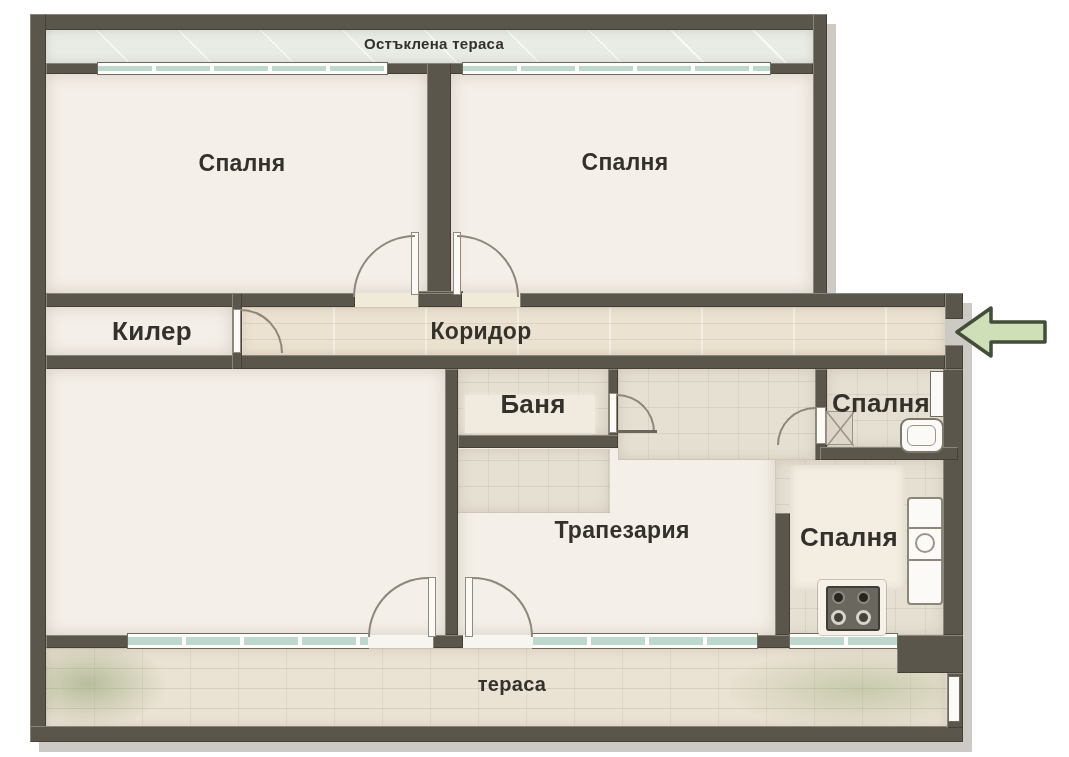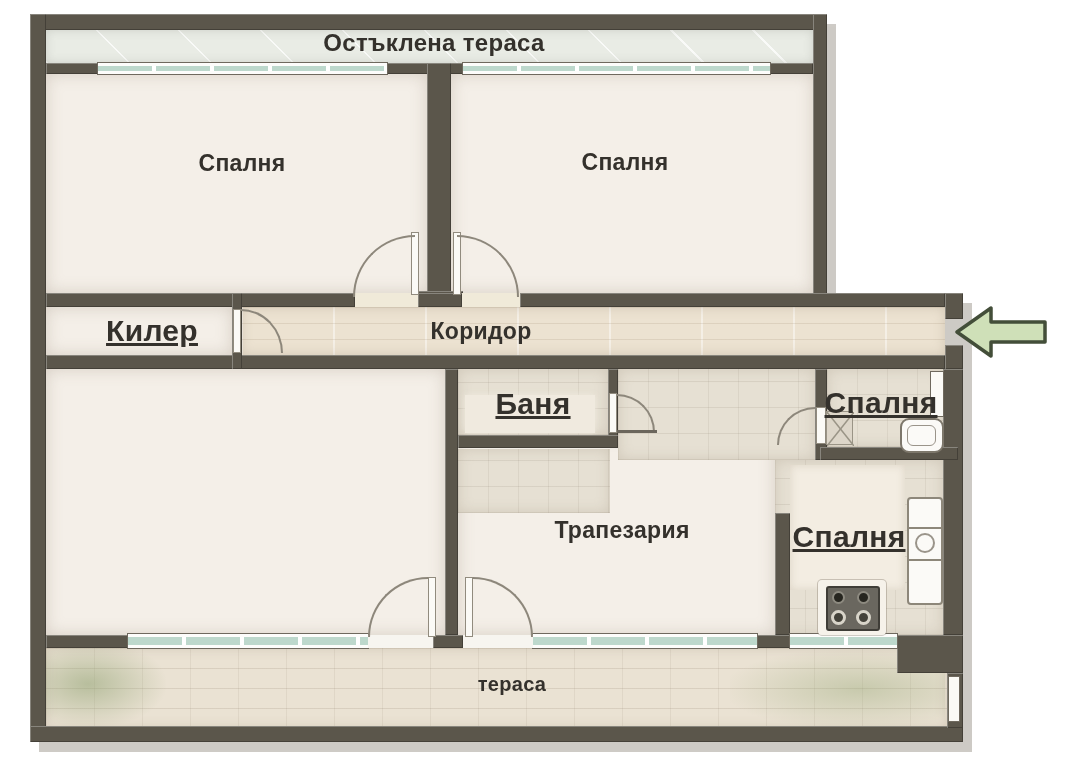--- a/index.html
+++ b/index.html
@@ -37,22 +37,22 @@
        box-shadow:0 0 0 1px #6f695e;z-index:4;}
   .whitewin{background:#fbfaf6;box-shadow:0 0 0 1px #6f695e;z-index:4;}
   .gap{background:#f0ead9;z-index:4;}
   .leaf{background:#fbfaf6;border:1px solid #918b7e;z-index:5;}
   .arc{border:0 solid #8d877b;z-index:5;background:transparent;}
   .arc-tl{border-radius:100% 0 0 0;border-left:2px solid #8d877b;border-top:2px solid #8d877b;}
   .arc-tr{border-radius:0 100% 0 0;border-right:2px solid #8d877b;border-top:2px solid #8d877b;}
   .doorline{background:#6b665c;z-index:5;}
   .lbl{color:#34312c;font-weight:700;font-size:23px;letter-spacing:.3px;white-space:nowrap;
        transform:translate(-50%,-50%);z-index:6;}
-  .lbl.small{font-size:30px;text-decoration:underline;}
-  .lbl.top{font-size:24px;}
+  .lbl.small{font-size:26px;}
+  .lbl.top{font-size:15px;}
   .lbl.big{font-size:20px;}
   .stovepad{background:#f6f2ea;border-radius:4px;box-shadow:0 0 0 1px rgba(120,110,95,.35);z-index:5;}
   .stove{background:#6a675f;border:2px solid #3f3d37;border-radius:3px;z-index:5;}
   .burner{border-radius:50%;z-index:6;}
   .appl{background:#fbfaf7;border:2px solid #8d877a;border-radius:4px;z-index:5;}
   .appl .line{background:#8d877a;}
   .sink{background:#fbfaf7;border:2px solid #7d776b;border-radius:9px;z-index:5;}
   .sink-in{border:1px solid #9a948a;border-radius:6px;z-index:6;}
   .shower{background:#ddd6c9;border:1px solid #9a9486;z-index:5;}
   .arrow{z-index:6;}

